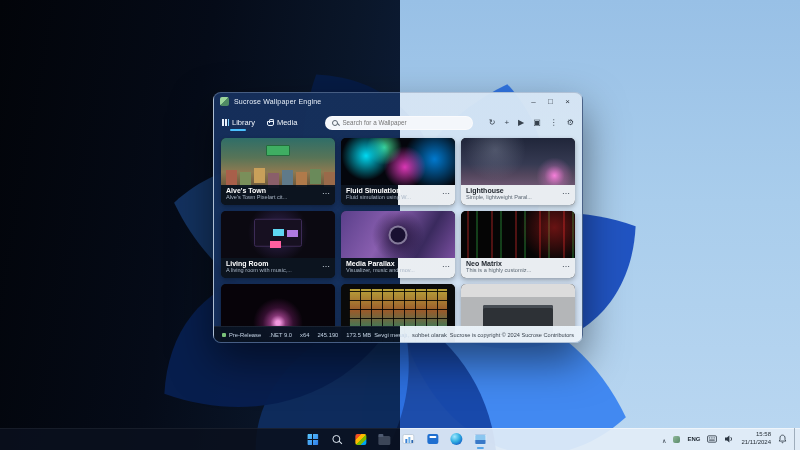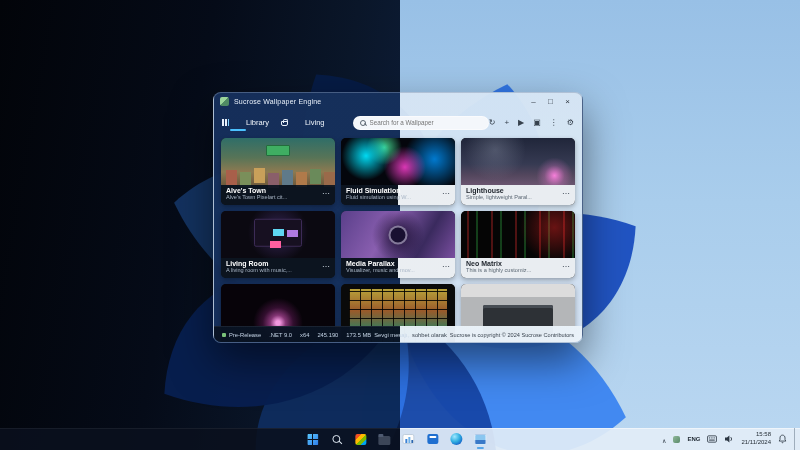--- a/index.html
+++ b/index.html
@@ -21,21 +21,21 @@
     box-shadow:0 18px 42px rgba(0,0,0,.5);
     background:linear-gradient(90deg, rgba(22,48,92,.96) 0 50.5%, rgba(214,229,243,.97) 50.5%); }
 
   .titlebar { height:17px; display:flex; align-items:center; padding:0 6px; }
   .app-ico { width:9px; height:9px; border-radius:2px; background:linear-gradient(135deg,#9ad49a 0 50%,#4f8a64 50%); margin-right:5px; }
   .title { font-size:7px; color:#e8f0fa; letter-spacing:.2px; }
   .win-ctrls { margin-left:auto; display:flex; }
   .win-ctrls span { width:17px; text-align:center; font-size:8px; color:#2e3640; cursor:default; line-height:17px; }
 
   .navbar { height:25px; display:flex; align-items:center; padding:0 8px; }
-  .tab { display:flex; align-items:center; gap:17px; color:#f0f5fb; font-size:7.5px; position:relative; margin-right:12px; }
+  .tab { display:flex; align-items:center; gap:3px; color:#f0f5fb; font-size:7.5px; position:relative; margin-right:12px; }
   .tab .underline { position:absolute; left:8px; bottom:-4px; width:16px; height:2px; border-radius:1px; background:#4cc2ff; }
   .i-books { width:7px; height:7px; background:linear-gradient(90deg,#e8f0fa 0 2px,transparent 2px 3px,#e8f0fa 3px 5px,transparent 5px 6px,#7fd0ff 6px 8px); }
   .i-bag { width:7px; height:5px; border:1px solid #e8f0fa; border-radius:0 0 2px 2px; position:relative; margin-top:2px; }
   .i-bag::before { content:''; position:absolute; top:-3px; left:1px; width:3px; height:3px; border:1px solid #e8f0fa; border-bottom:none; border-radius:2px 2px 0 0; }
   .searchbox { margin-left:16px; width:148px; height:14px; border-radius:8px; background:#f4f7fb; display:flex; align-items:center; padding:0 6px; gap:4px; border:1px solid rgba(255,255,255,.5); }
   .i-mag { width:6px; height:6px; border:1.2px solid #5a6570; border-radius:50%; position:relative; flex:none; }
   .i-mag::after { content:''; position:absolute; width:3px; height:1.2px; background:#5a6570; transform:rotate(45deg); right:-2.5px; bottom:-.5px; }
   .searchbox input { border:none; outline:none; background:transparent; font-size:6.3px; color:#444; width:100%; font-family:"Liberation Sans",sans-serif; }
   .toolbar { margin-left:auto; display:flex; gap:9px; align-items:center; }
   .toolbar span { font-size:8px; color:#36414d; cursor:default; }
@@ -181,21 +181,21 @@
   </div>
 
   <div class="navbar">
     <div class="tab">
       <span class="i-books"></span>
       <span>Library</span>
       <span class="underline"></span>
     </div>
     <div class="tab">
       <span class="i-bag"></span>
-      <span>Living</span>
+      <span>Media</span>
     </div>
     <div class="searchbox">
       <span class="i-mag"></span>
       <input type="text" placeholder="Search for a Wallpaper" style="">
     </div>
     <div class="toolbar">
       <span>↻</span>
       <span>+</span>
       <span>▶</span>
       <span>▣</span>

